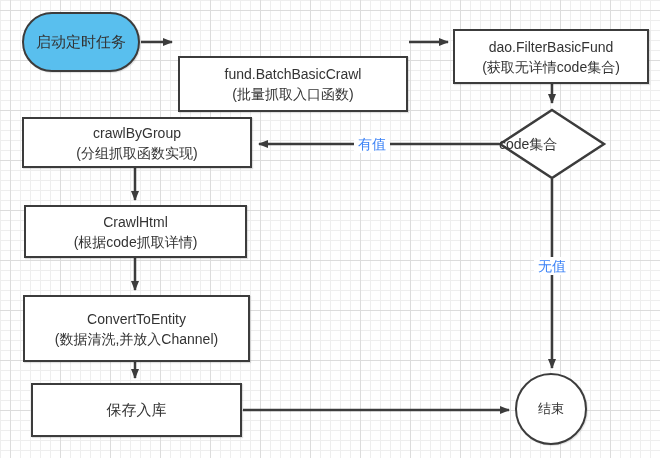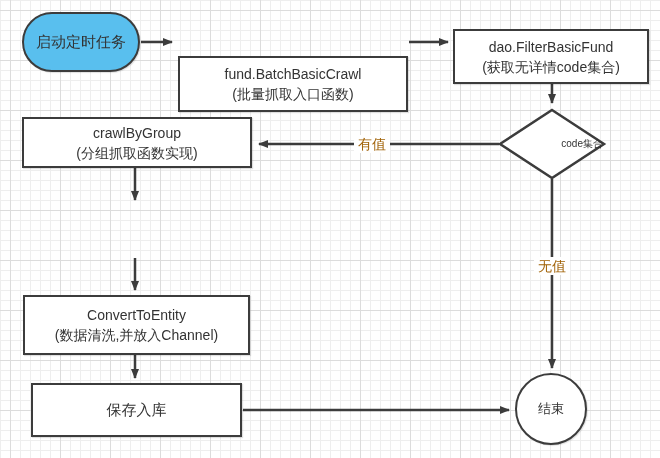--- a/index.html
+++ b/index.html
@@ -47,28 +47,28 @@
   }
   .endcircle{
     background:#ffffff;
     border:2.5px solid #3c3c3c;
     border-radius:50%;
     font-size:13px;
     box-shadow:1px 1px 1px rgba(0,0,0,0.12);
   }
   .dlabel{
     position:absolute;left:499px;top:134px;width:104px;
-    text-align:right;font-size:10px;line-height:20px;color:#333333;
+    text-align:left;font-size:14px;line-height:20px;color:#333333;
   }
   .elabel{
     position:absolute;
     transform:translate(-50%,-50%);
     background:#ffffff;
     padding:0 4px;
-    font-size:14px;color:#a16207;line-height:18px;
+    font-size:14px;color:#3b82f6;line-height:18px;
     white-space:nowrap;
     text-align:right;
   }
   .elabel.hv{left:372px;top:144px;}
   .elabel.nv{left:552px;top:266px;}
 </style>
 </head>
 <body>
 
 <div class="canvas">
@@ -107,22 +107,26 @@
     <span>(获取无详情code集合)</span>
   </div>
 
   <div class="dlabel">code集合</div>
 
   <div class="node box" style="left:22px;top:117px;width:230px;height:51px;">
     <span>crawlByGroup</span>
     <span>(分组抓取函数实现)</span>
   </div>
 
+  <div class="node box" style="left:24px;top:205px;width:223px;height:53px;">
+    <span>CrawlHtml</span>
+    <span>(根据code抓取详情)</span>
+  </div>
 
-  <div class="node box" style="left:23px;top:295px;width:227px;height:60px;">
+  <div class="node box" style="left:23px;top:295px;width:227px;height:67px;">
     <span>ConvertToEntity</span>
     <span>(数据清洗,并放入Channel)</span>
   </div>
 
   <div class="node box" style="left:31px;top:383px;width:211px;height:54px;font-size:15px;">
     <span>保存入库</span>
   </div>
 
   <div class="node endcircle" style="left:515px;top:373px;width:72px;height:72px;">
     <span>结束</span>

